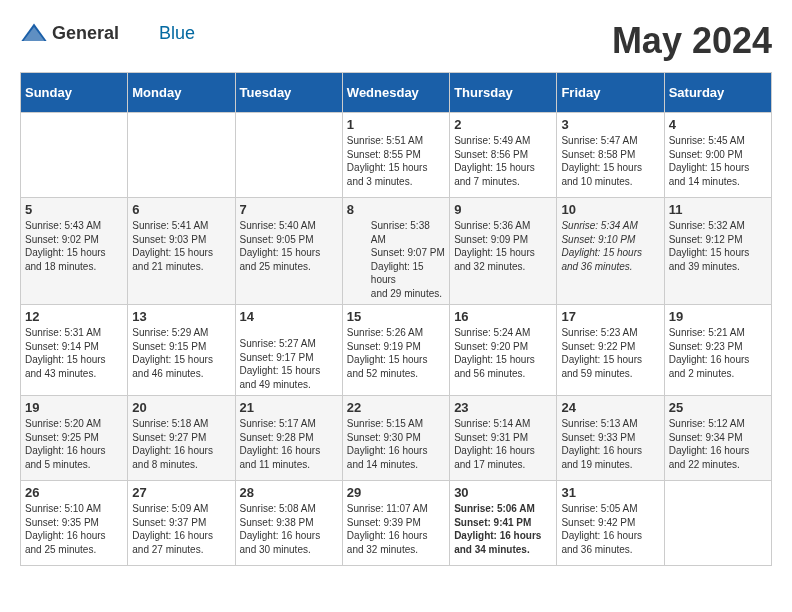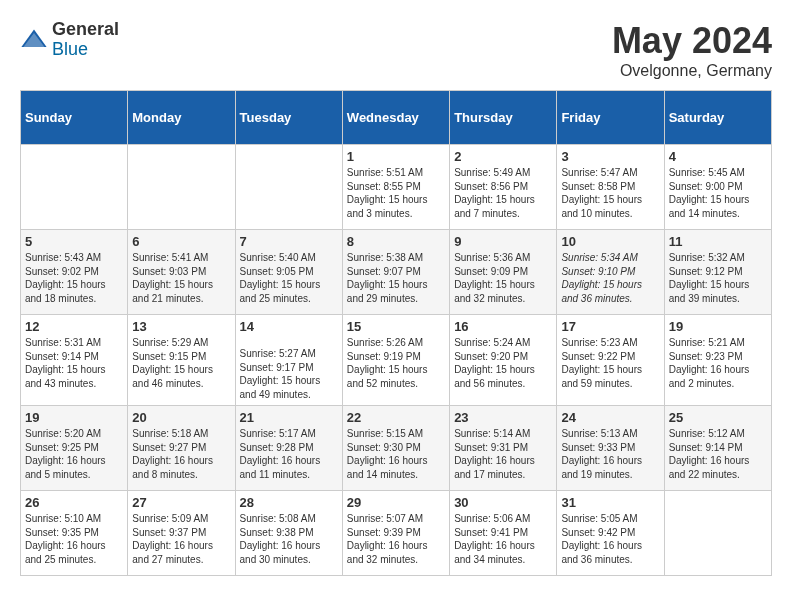--- a/index.html
+++ b/index.html
@@ -15,22 +15,23 @@
       justify-content: space-between;
       align-items: flex-start;
       margin-bottom: 10px;
     }
     .logo {
       display: flex;
       align-items: center;
     }
     .logo-text {
       display: flex;
-      flex-direction: column;
+      flex-direction: row;
       line-height: 1.1;
+      gap: 40px;
     }
     .logo-general {
       font-size: 18px;
       font-weight: bold;
       color: #333;
     }
     .logo-blue {
       font-size: 18px;
       font-weight: normal;
       color: #0369a1;
@@ -54,21 +55,21 @@
     }
     table {
       width: 100%;
       border-collapse: collapse;
     }
     thead tr th {
       background-color: #1a5fa8;
       color: #fff;
       font-size: 13px;
       font-weight: bold;
-      padding: 19px 4px;
+      padding: 12px 4px;
       text-align: left;
       border: 1px solid #ccc;
     }
     tbody tr td {
       border: 1px solid #ccc;
       vertical-align: top;
       padding: 4px 4px;
       font-size: 10.5px;
       color: #333;
       width: calc(100% / 7);
@@ -104,21 +105,20 @@
       <polygon points="20,5 38,30 2,30" fill="#1a5fa8"></polygon>
       <polygon points="20,10 35,30 5,30" fill="#fff" opacity="0.3"></polygon>
     </svg>
     <div class="logo-text">
       <span class="logo-general">General</span>
       <span class="logo-blue">Blue</span>
     </div>
   </div>
   <div class="title-block">
     <div class="month-title">May 2024</div>
-    <div class="location">Ovelgonne, Germany</div>
   </div>
 </div>
 
 <table>
   <thead>
     <tr>
     <th>Sunday</th>
         <th>Monday</th>
         <th>Tuesday</th>
         <th>Wednesday</th>
@@ -178,21 +178,21 @@
         </td>
         <td>
           <div class="day-number">7</div>
           <div class="day-info" style="white-space: pre-line;">Sunrise: 5:40 AM
 Sunset: 9:05 PM
 Daylight: 15 hours
 and 25 minutes.</div>
         </td>
         <td>
           <div class="day-number">8</div>
-          <div class="day-info" style="white-space: pre-line;">Sunrise: 5:38 AM
+          <div class="day-info" style="white-space: pre-line; margin-left: 24px;">Sunrise: 5:38 AM
 Sunset: 9:07 PM
 Daylight: 15 hours
 and 29 minutes.</div>
         </td>
         <td>
           <div class="day-number">9</div>
           <div class="day-info" style="white-space: pre-line;">Sunrise: 5:36 AM
 Sunset: 9:09 PM
 Daylight: 15 hours
 and 32 minutes.</div>
@@ -302,21 +302,21 @@
         <td>
           <div class="day-number">24</div>
           <div class="day-info" style="white-space: pre-line;">Sunrise: 5:13 AM
 Sunset: 9:33 PM
 Daylight: 16 hours
 and 19 minutes.</div>
         </td>
         <td>
           <div class="day-number">25</div>
           <div class="day-info" style="white-space: pre-line;">Sunrise: 5:12 AM
-Sunset: 9:14 PM
+Sunset: 9:34 PM
 Daylight: 16 hours
 and 22 minutes.</div>
         </td>
       </tr>
       <tr>
         <td>
           <div class="day-number">26</div>
           <div class="day-info" style="white-space: pre-line;">Sunrise: 5:10 AM
 Sunset: 9:35 PM
 Daylight: 16 hours
@@ -331,28 +331,28 @@
         </td>
         <td>
           <div class="day-number">28</div>
           <div class="day-info" style="white-space: pre-line;">Sunrise: 5:08 AM
 Sunset: 9:38 PM
 Daylight: 16 hours
 and 30 minutes.</div>
         </td>
         <td>
           <div class="day-number">29</div>
-          <div class="day-info" style="white-space: pre-line;">Sunrise: 5:07 AM
+          <div class="day-info" style="white-space: pre-line;">Sunrise: 11:07 AM
 Sunset: 9:39 PM
 Daylight: 16 hours
 and 32 minutes.</div>
         </td>
         <td>
           <div class="day-number">30</div>
-          <div class="day-info" style="white-space: pre-line;">Sunrise: 5:06 AM
+          <div class="day-info" style="white-space: pre-line; font-weight: bold;">Sunrise: 5:06 AM
 Sunset: 9:41 PM
 Daylight: 16 hours
 and 34 minutes.</div>
         </td>
         <td>
           <div class="day-number">31</div>
           <div class="day-info" style="white-space: pre-line;">Sunrise: 5:05 AM
 Sunset: 9:42 PM
 Daylight: 16 hours
 and 36 minutes.</div>

